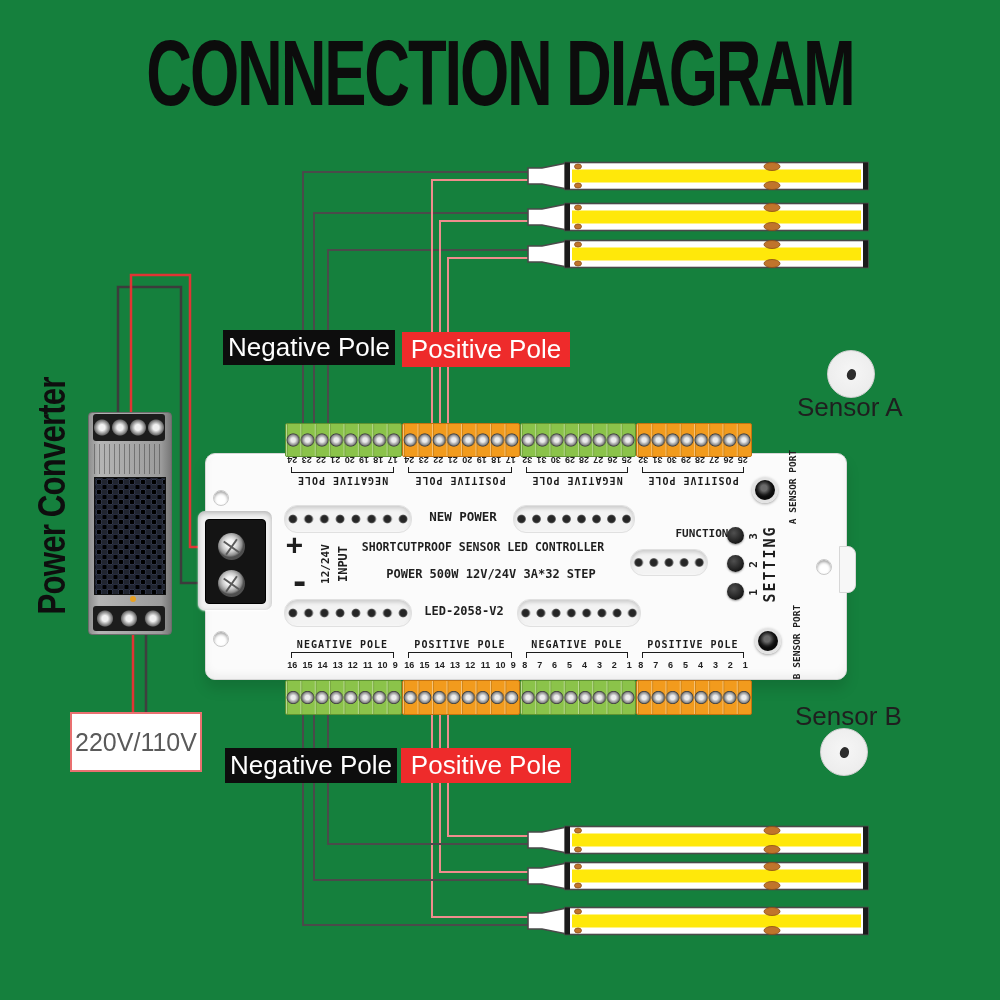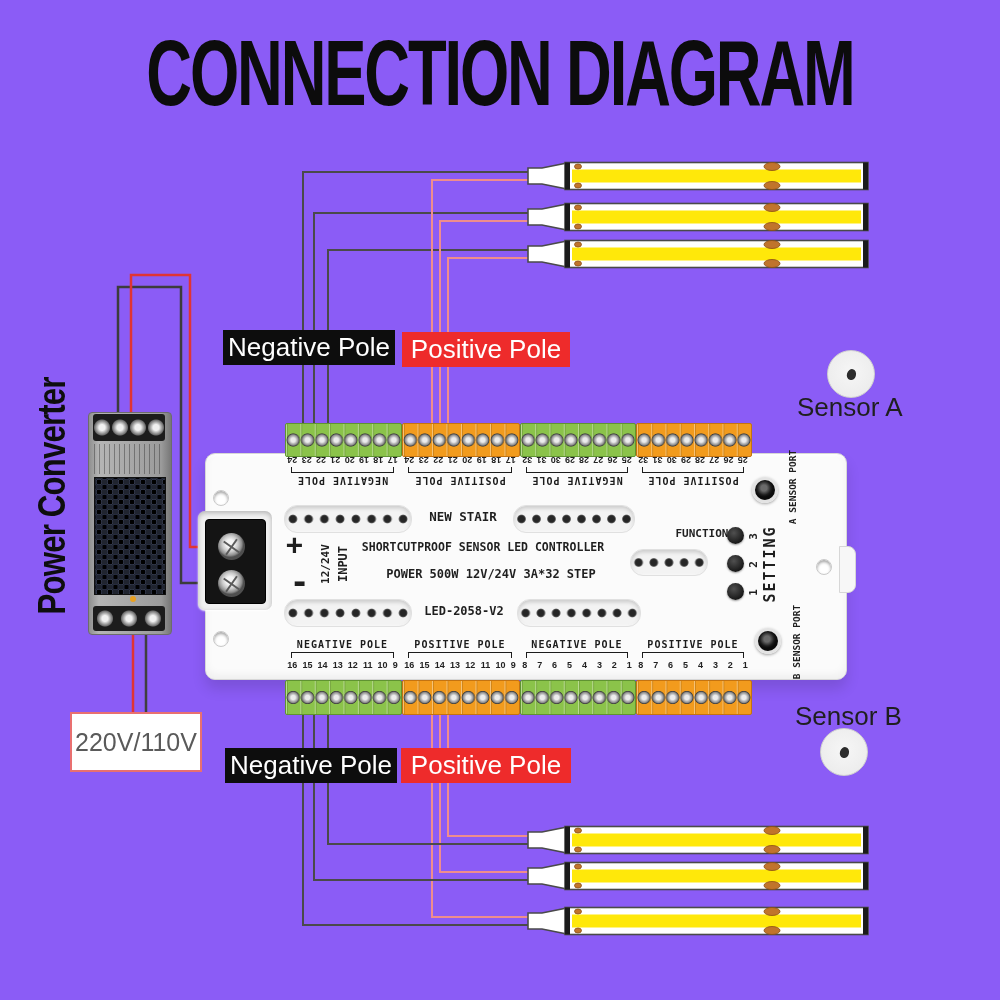--- a/index.html
+++ b/index.html
@@ -1,16 +1,16 @@
 <!DOCTYPE html>
 <html style="--terminal-green: #8bc34a; --terminal-green-dark: #5f9331; --terminal-orange: #f29b1d; --terminal-orange-dark: #c47310; --label-black: #0d0d0d; --label-red: #ee2b2b; --strip-yellow: #ffe80a; --copper-pad: #c0742c; --wire-red: #e03434; --wire-red-light: #ef8d8d; --wire-black: #3f3f3f; --box-red: #e97070;"><head>
 <meta charset="utf-8">
 <style>
   html,body{margin:0;padding:0;background:#fff;}
-  #canvas{position:relative;width:1000px;height:1000px;background:#8b5cf6;overflow:hidden;
+  #canvas{position:relative;width:1000px;height:1000px;background:#15803d;overflow:hidden;
           font-family:"Liberation Sans","DejaVu Sans",sans-serif;}
   .abs{position:absolute;}
   
   #title{top:22px;left:0;right:0;text-align:center;font-size:88px;font-weight:bold;color:#0c0c0c;
          letter-spacing:-3px;transform:scaleX(.72) scaleY(1.05);white-space:nowrap;}
   
   #pc-label{left:-68px;top:495px;width:240px;height:42px;transform:rotate(-90deg) scaleX(.82);
             font-size:38px;font-weight:bold;color:#0e0e0e;text-align:center;letter-spacing:-1px;white-space:nowrap;}
   #conv{left:88px;top:412px;width:82px;height:221px;background:linear-gradient(90deg,#8f8f8f,#b5b5b5 12%,#9b9b9b 88%,#777);
         border:1px solid #6c6c6c;border-radius:4px;}
@@ -206,21 +206,21 @@
   <div class="abs annot bot" style="left:636px;width:114px;">
     <div class="plabel">POSITIVE POLE</div>
     <div class="bracket"></div>
     <div class="nums">8 7 6 5 4 3 2 1</div>
   </div>
 
   <div class="abs oval" style="left:284px;top:505px;width:126px;"></div>
   <div class="abs oval" style="left:513px;top:505px;width:120px;"></div>
   <div class="abs oval" style="left:284px;top:599px;width:126px;"></div>
   <div class="abs oval" style="left:517px;top:599px;width:122px;"></div>
-  <div class="abs silk" style="left:413px;top:509px;width:100px;font-size:12.5px;">NEW STAIR</div>
+  <div class="abs silk" style="left:413px;top:509px;width:100px;font-size:12.5px;">NEW POWER</div>
   <div class="abs silk" style="left:338px;top:540px;width:290px;font-size:11.5px;">SHORTCUTPROOF SENSOR LED CONTROLLER</div>
   <div class="abs silk" style="left:356px;top:567px;width:270px;font-size:12px;">POWER 500W 12V/24V 3A*32 STEP</div>
   <div class="abs silk" style="left:404px;top:604px;width:120px;font-size:12px;">LED-2058-V2</div>
 
   <div id="inblock-frame" class="abs"></div>
   <div id="inblock" class="abs"></div>
   <div class="abs inscrew" style="left:218px;top:533px;"></div>
   <div class="abs inscrew" style="left:218px;top:570px;"></div>
   <div class="abs silk" style="left:286px;top:528px;font-size:28px;">+</div>
   <div class="abs silk" style="left:290px;top:563px;font-size:32px;">-</div>

